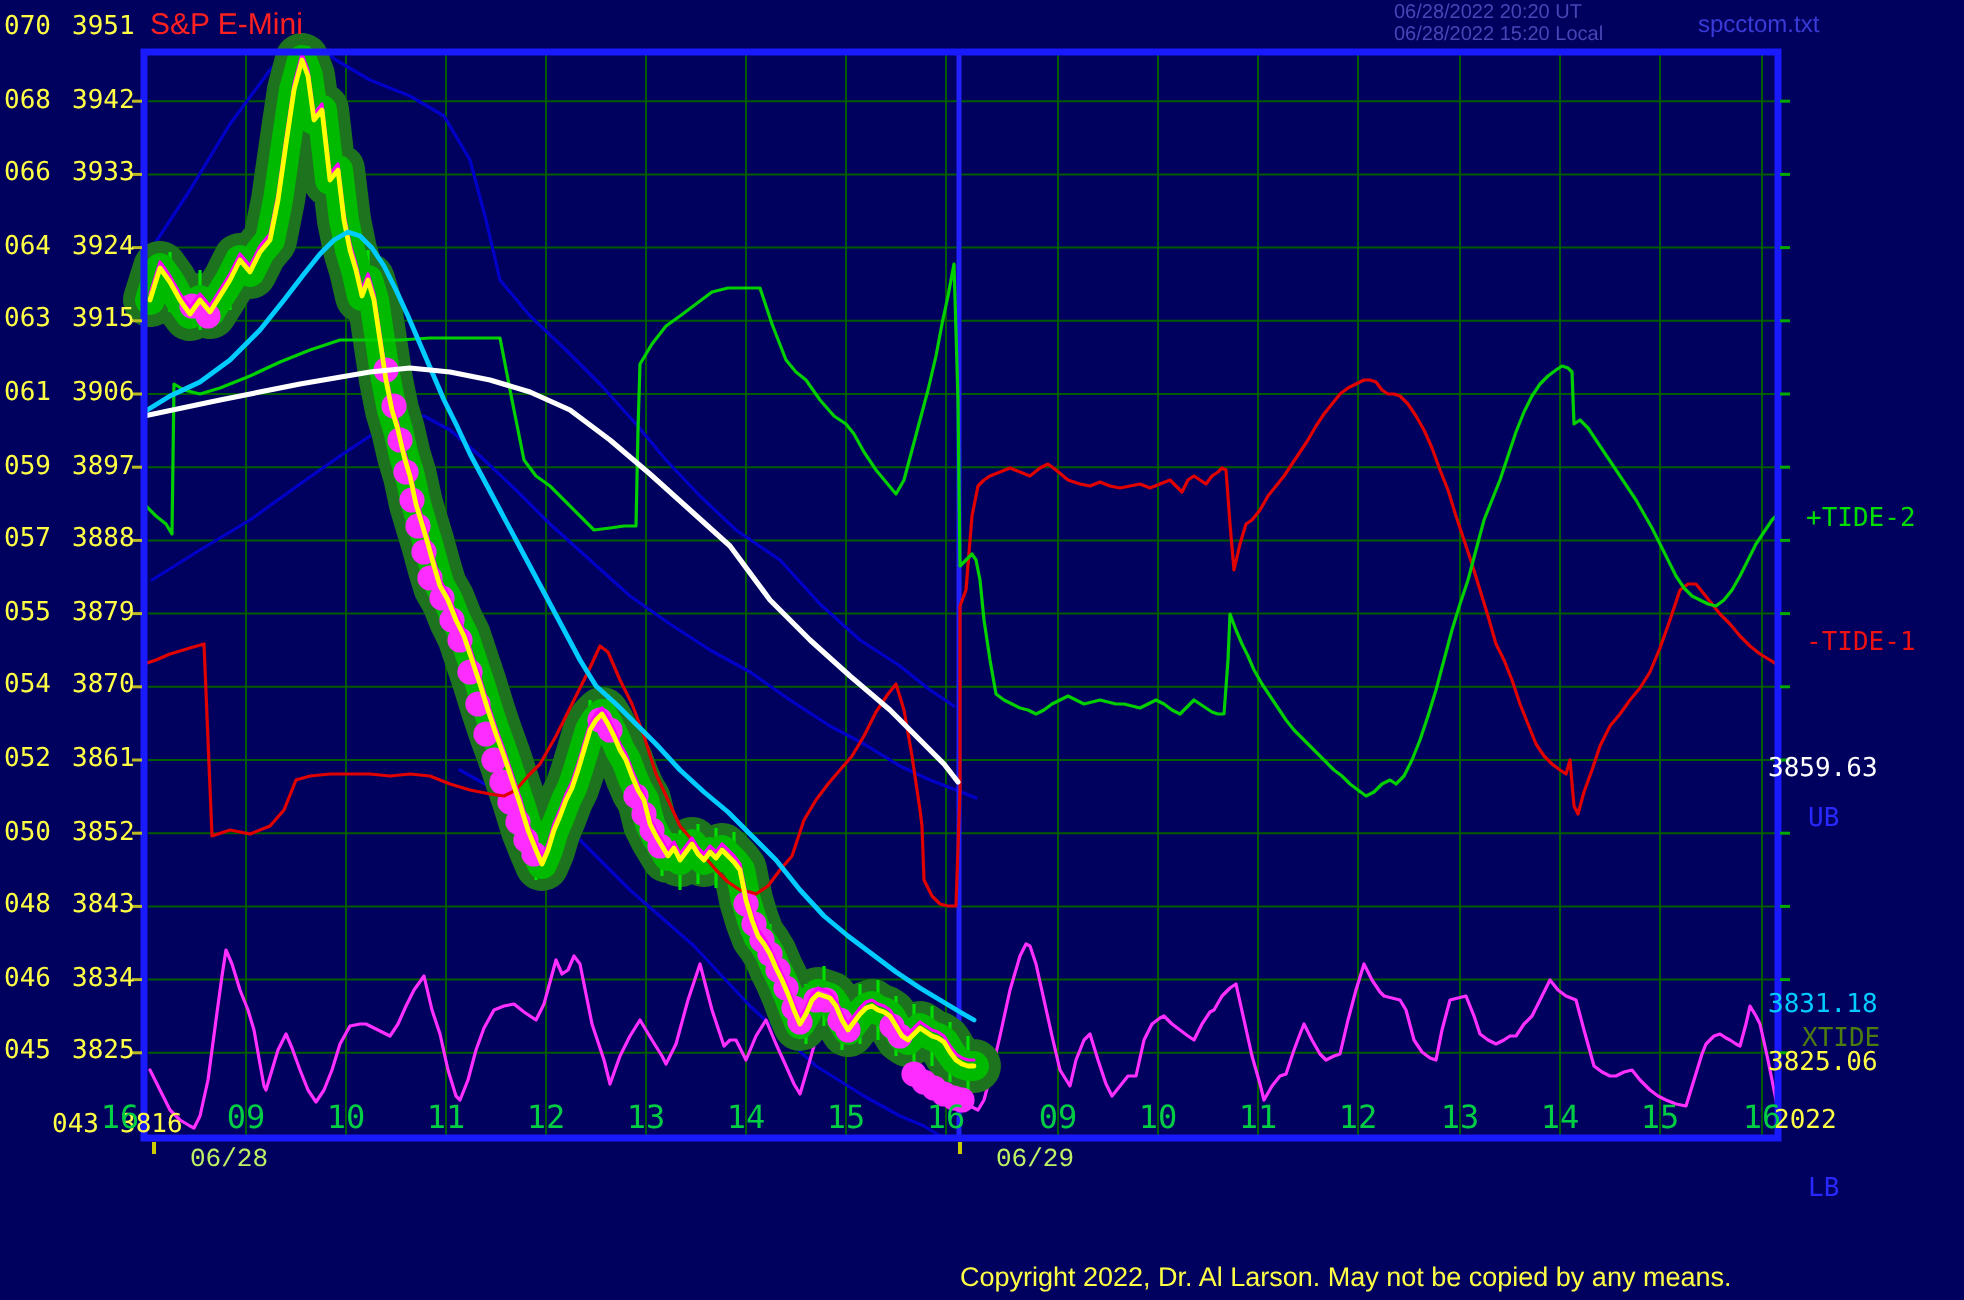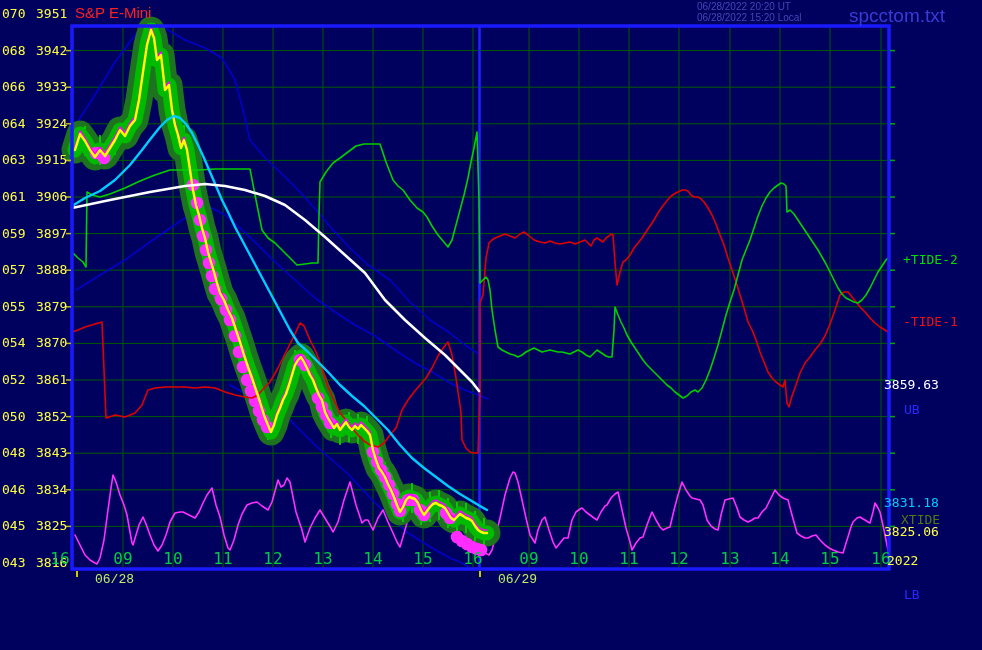--- a/index.html
+++ b/index.html
@@ -5,21 +5,21 @@
   html,body{margin:0;padding:0;background:#000040;}
   .screen{position:relative;width:982px;height:650px;background:#00005f;overflow:hidden;
           font-family:"Liberation Sans",sans-serif;}
   .abs{position:absolute;white-space:nowrap;}
   svg{position:absolute;left:0;top:0;}
   .hdr-sym{left:75px;top:4px;font-size:15px;color:#ff2020;}
   .hdr-title{left:229px;top:4px;font-size:15px;color:#ffff33;}
   .hdr-site{left:487px;top:5px;font-size:15px;color:#ff47ff;cursor:pointer;}
   .hdr-ts1{left:697px;top:1px;font-size:10px;color:#4646b6;}
   .hdr-ts2{left:697px;top:12px;font-size:10px;color:#4646b6;}
-  .hdr-file{left:849px;top:5px;font-size:19px;color:#3a3ad8;}
+  .hdr-file{left:849px;top:5px;font-size:12px;color:#3a3ad8;}
   .ylab{position:absolute;left:0;width:44px;height:14px;font-family:"DejaVu Sans Mono",monospace;
         font-size:13px;color:#ffff44;line-height:14px;}
   .ylab .c1{position:absolute;left:2px;}
   .ylab .c2{position:absolute;left:36px;}
   .xlab{position:absolute;width:30px;text-align:center;font-family:"DejaVu Sans Mono",monospace;
         font-size:16px;color:#00cc44;line-height:14px;}
   .dlab{position:absolute;font-family:Liberation Mono, monospace;font-size:13px;color:#bef264;}
   .rlab{position:absolute;font-family:"DejaVu Sans Mono",monospace;font-size:13px;line-height:13px;}
   .copyright{left:480px;top:631px;font-size:13.5px;color:#ffff44;}
 </style>
@@ -252,21 +252,21 @@
         <span class="c2">3843</span>
       </div>
       <div class="ylab" style="top: 482.8px;">
         <span class="c1">046</span>
         <span class="c2">3834</span>
       </div>
       <div class="ylab" style="top: 519.4px;">
         <span class="c1">045</span>
         <span class="c2">3825</span>
       </div>
-      <div class="ylab" style="top: 556px;">
+      <div class="ylab" style="top: 556px; margin-left: 24px;">
         <span class="c1">043</span>
         <span class="c2">3816</span>
       </div>
     </div>
   <div id="hour-labels">
       <div class="xlab" style="left: 108px; top: 552px;">09</div>
       <div class="xlab" style="left: 158px; top: 552px;">10</div>
       <div class="xlab" style="left: 208px; top: 552px;">11</div>
       <div class="xlab" style="left: 258px; top: 552px;">12</div>
       <div class="xlab" style="left: 308px; top: 552px;">13</div>
@@ -292,13 +292,14 @@
       <div class="rlab" style="left: 903px; top: 315px; color: rgb(238, 17, 17);">-TIDE-1</div>
       <div class="rlab" style="left: 884px; top: 378px; color: rgb(255, 255, 255);">3859.63</div>
       <div class="rlab" style="left: 904px; top: 403px; color: rgb(41, 41, 255);">UB</div>
       <div class="rlab" style="left: 884px; top: 496px; color: rgb(0, 204, 255);">3831.18</div>
       <div class="rlab" style="left: 901px; top: 513px; color: #4d7c0f;">XTIDE</div>
       <div class="rlab" style="left: 884px; top: 525px; color: rgb(255, 255, 68);">3825.06</div>
       <div class="rlab" style="left: 887px; top: 554px; color: rgb(255, 255, 68);">2022</div>
       <div class="rlab" style="left: 904px; top: 588px; color: rgb(41, 41, 255);">LB</div>
     </div>
 
+  <div class="abs copyright">Copyright 2022, Dr. Al Larson. May not be copied by any means.</div>
 </div>
 
 </body></html>

